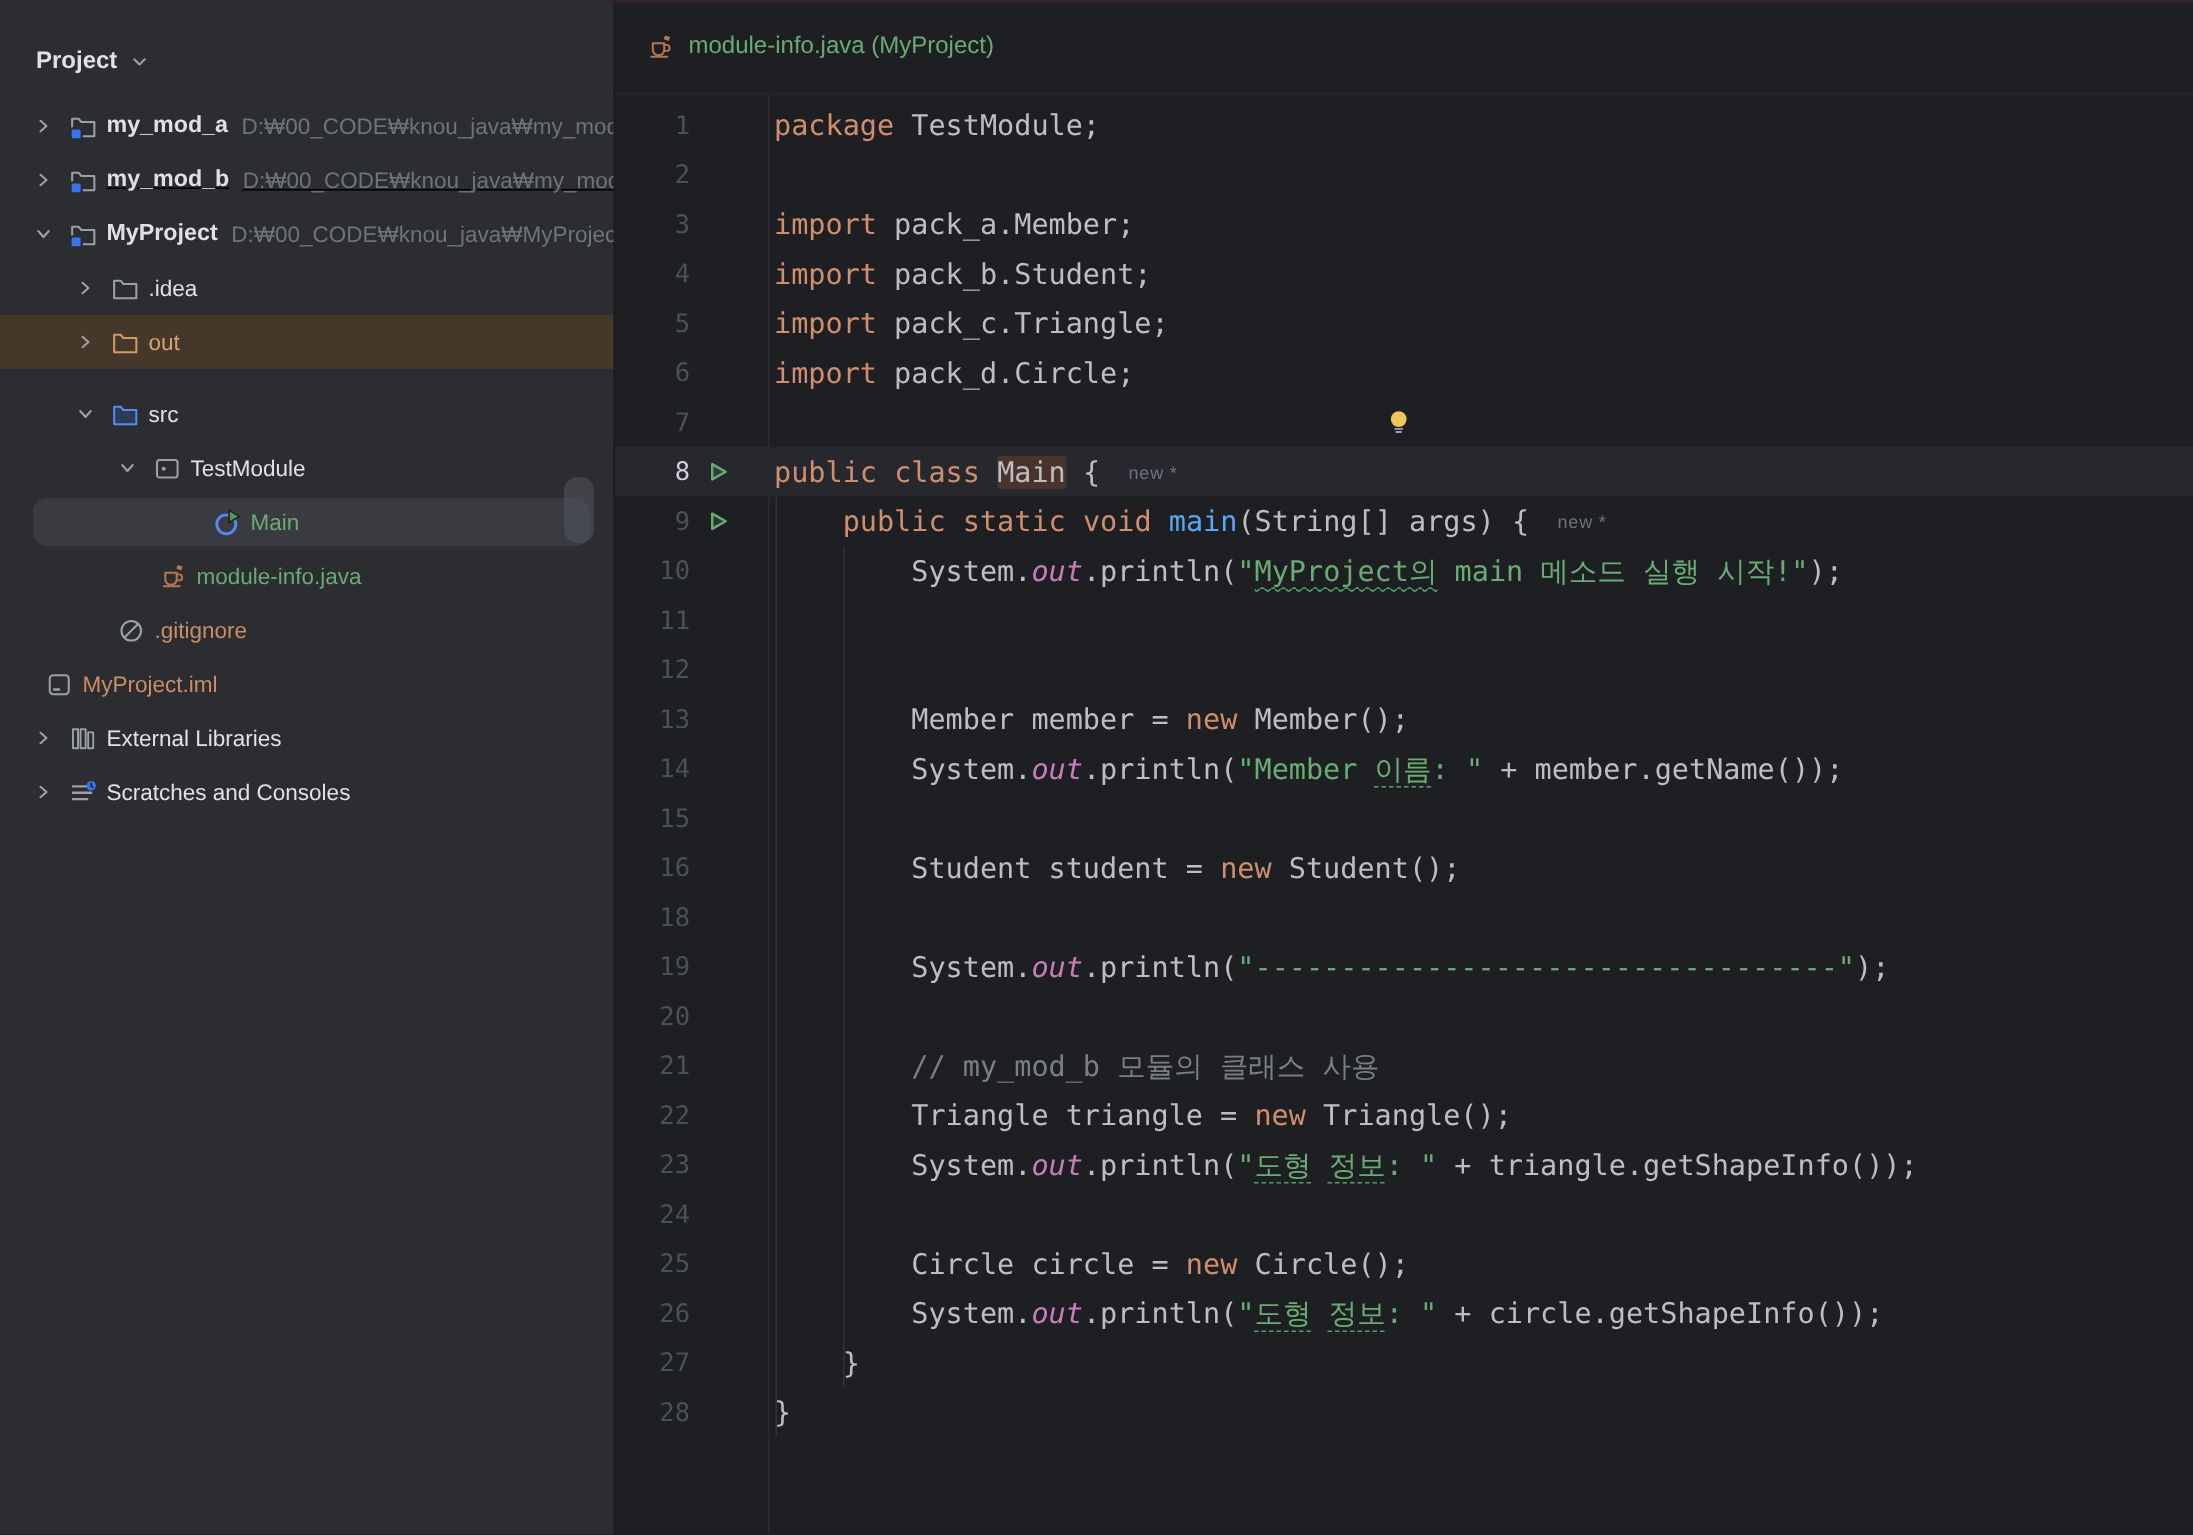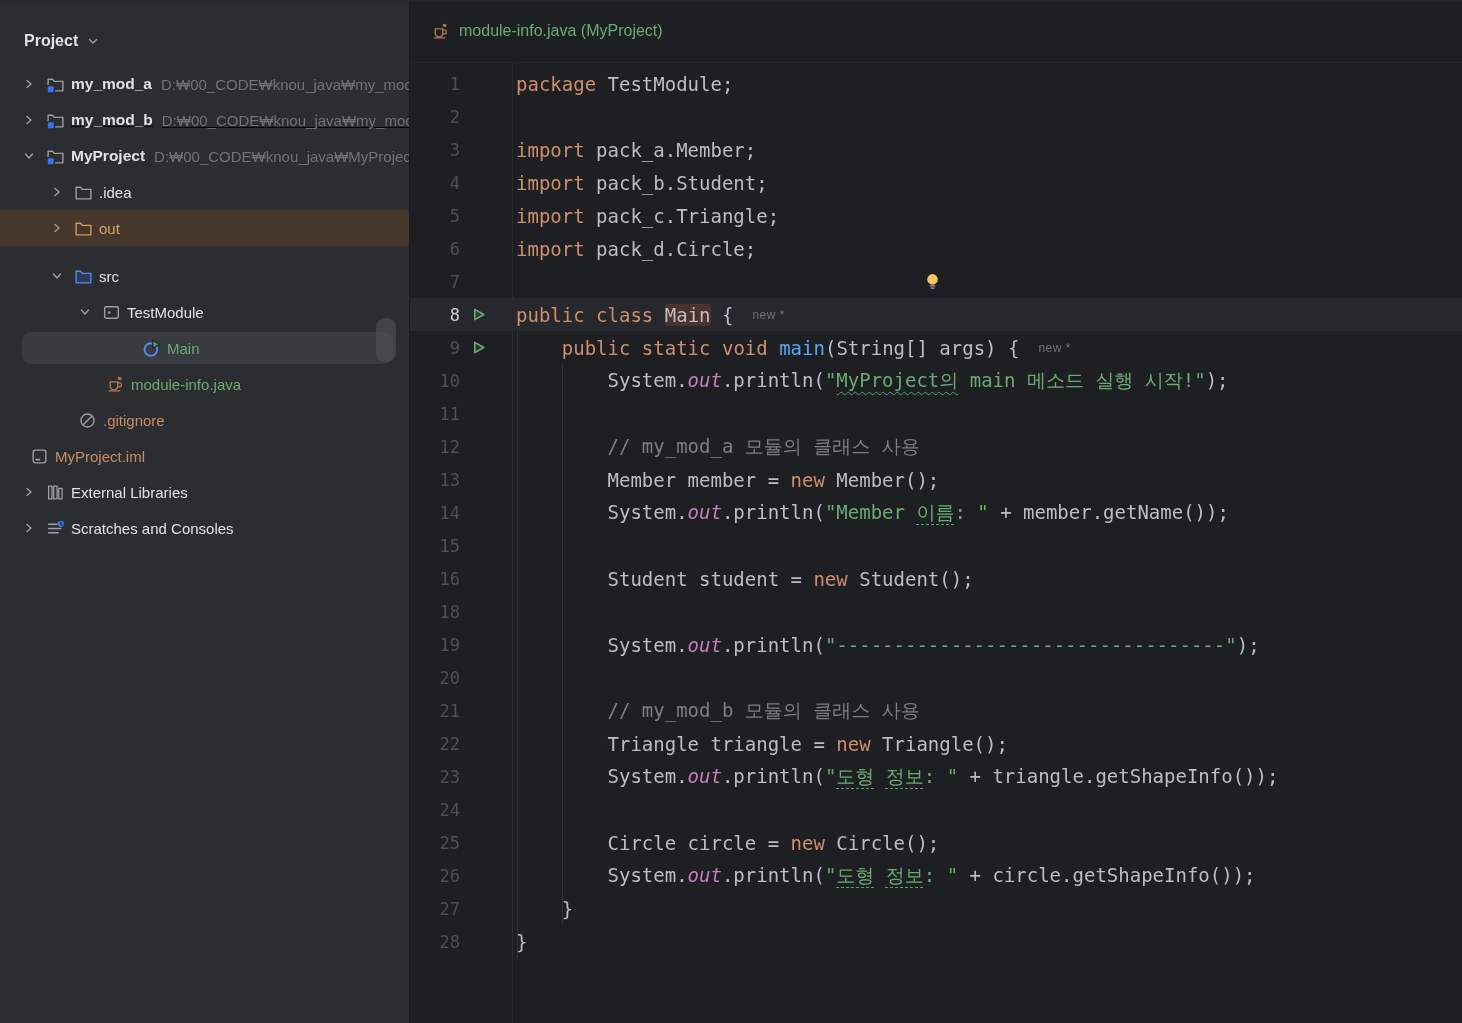--- a/index.html
+++ b/index.html
@@ -281,21 +281,21 @@
               <path d="M5.8 13.2h4.4M6.5 15.2h3" stroke="#9da0a8" stroke-width="1.2" stroke-linecap="round"></path>
             </svg></span></div>
         <div class="cl cur"><span class="lnum">8</span><span class="gico"><svg width="17" height="17" viewBox="0 0 16 16">
               <path d="M4.5 3.2L13 8l-8.5 4.8z" fill="rgba(106,171,115,.18)" stroke="#6aab73" stroke-width="1.5" stroke-linejoin="round"></path>
             </svg></span><span class="ctext"><span class="k">public</span><span class="p"> </span><span class="k">class</span><span class="p"> </span><span class="hw">Main</span><span class="p"> {</span></span><span class="inlay">new *</span></div>
         <div class="cl"><span class="lnum">9</span><span class="gico"><svg width="17" height="17" viewBox="0 0 16 16">
               <path d="M4.5 3.2L13 8l-8.5 4.8z" fill="rgba(106,171,115,.18)" stroke="#6aab73" stroke-width="1.5" stroke-linejoin="round"></path>
             </svg></span><span class="ctext"><span class="p">    </span><span class="k">public</span><span class="p"> </span><span class="k">static</span><span class="p"> </span><span class="k">void</span><span class="p"> </span><span class="m">main</span><span class="p">(String[] args) {</span></span><span class="inlay">new *</span></div>
         <div class="cl"><span class="lnum">10</span><span class="gico"></span><span class="ctext"><span class="p">        System.</span><span class="f">out</span><span class="p">.println(</span><span class="s">"</span><span class="sw">MyProject의</span><span class="s"> main 메소드 실행 시작!"</span><span class="p">);</span></span></div>
         <div class="cl"><span class="lnum">11</span><span class="gico"></span><span class="ctext"></span></div>
-        <div class="cl"><span class="lnum">12</span><span class="gico"></span><span class="ctext"><span class="c">        // my_mod_a 모듈의 클래스 사용</span></span></div>
+        <div class="cl"><span class="lnum">12</span><span class="gico"></span></div>
         <div class="cl"><span class="lnum">13</span><span class="gico"></span><span class="ctext"><span class="p">        Member member = </span><span class="k">new</span><span class="p"> Member();</span></span></div>
         <div class="cl"><span class="lnum">14</span><span class="gico"></span><span class="ctext"><span class="p">        System.</span><span class="f">out</span><span class="p">.println(</span><span class="s">"Member </span><span class="sd">이름</span><span class="s">: "</span><span class="p"> + member.getName());</span></span></div>
         <div class="cl"><span class="lnum">15</span><span class="gico"></span><span class="ctext"></span></div>
         <div class="cl"><span class="lnum">16</span><span class="gico"></span><span class="ctext"><span class="p">        Student student = </span><span class="k">new</span><span class="p"> Student();</span></span></div>
         <div class="cl"><span class="lnum">18</span><span class="gico"></span><span class="ctext"></span></div>
         <div class="cl"><span class="lnum">19</span><span class="gico"></span><span class="ctext"><span class="p">        System.</span><span class="f">out</span><span class="p">.println(</span><span class="s">"----------------------------------"</span><span class="p">);</span></span></div>
         <div class="cl"><span class="lnum">20</span><span class="gico"></span><span class="ctext"></span></div>
         <div class="cl"><span class="lnum">21</span><span class="gico"></span><span class="ctext"><span class="c">        // my_mod_b 모듈의 클래스 사용</span></span></div>
         <div class="cl"><span class="lnum">22</span><span class="gico"></span><span class="ctext"><span class="p">        Triangle triangle = </span><span class="k">new</span><span class="p"> Triangle();</span></span></div>
         <div class="cl"><span class="lnum">23</span><span class="gico"></span><span class="ctext"><span class="p">        System.</span><span class="f">out</span><span class="p">.println(</span><span class="s">"</span><span class="sd">도형</span><span class="s"> </span><span class="sd">정보</span><span class="s">: "</span><span class="p"> + triangle.getShapeInfo());</span></span></div>

